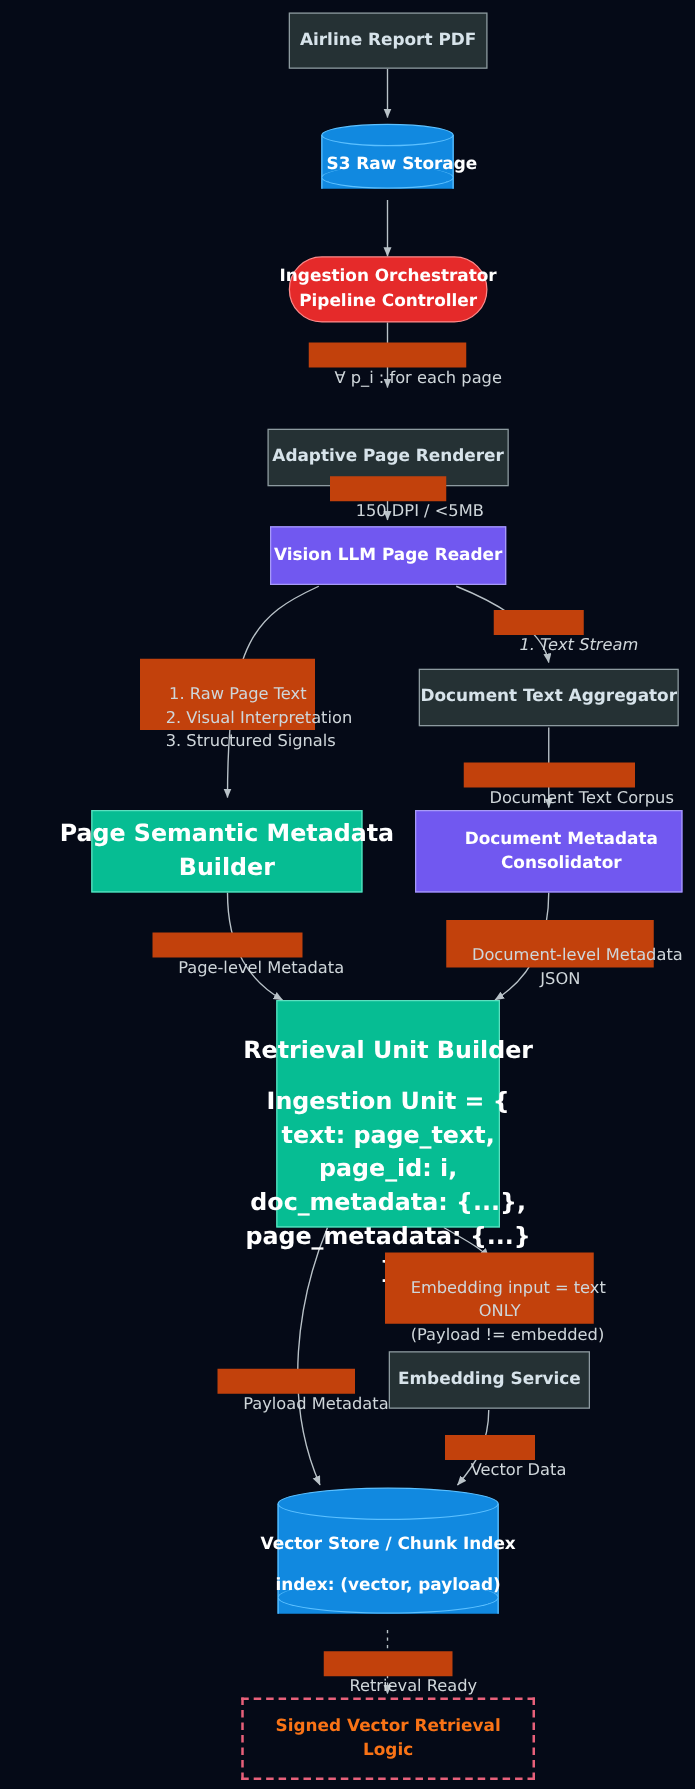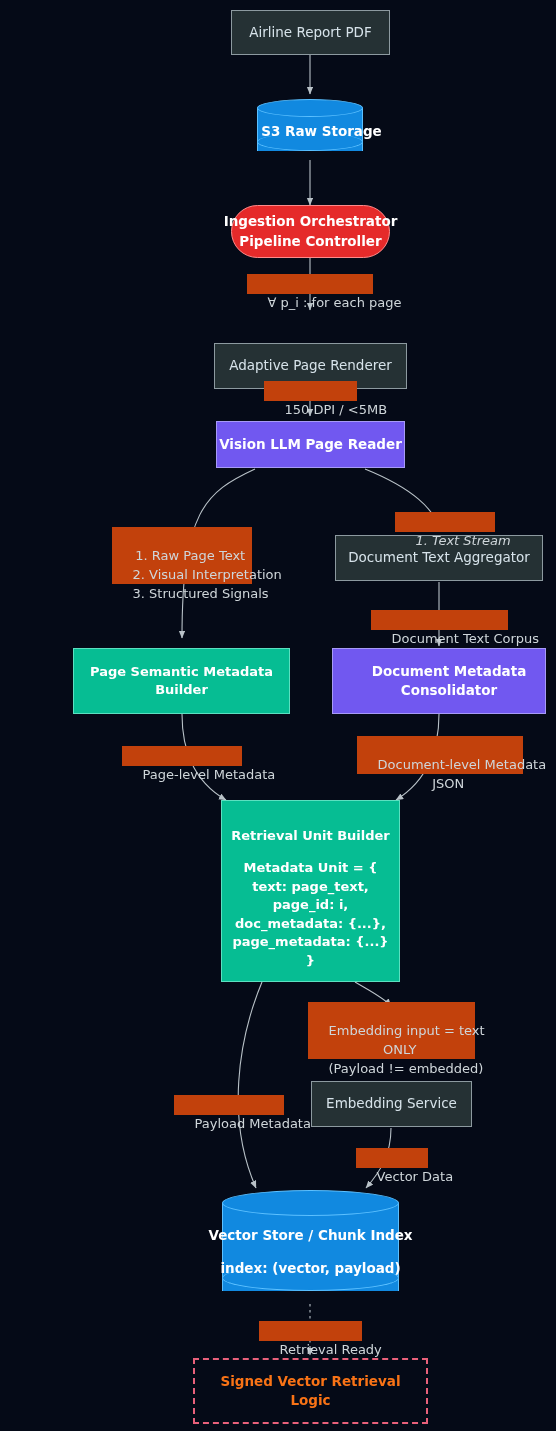--- a/index.html
+++ b/index.html
@@ -24,36 +24,37 @@
   }
   .node {
     position: absolute;
     box-sizing: border-box;
     display: flex;
     flex-direction: column;
     align-items: center;
     justify-content: center;
     text-align: center;
     line-height: 1.42;
+    font-weight: bold;
   }
   .node .line { display: block; white-space: pre; }
 
   
   .n-dark {
     background: #253134;
     border: 1px solid #8d9aa0;
     color: #d7e3ea;
     font-size: 13.5px;
   }
   
   .n-teal {
     background: #06bd93;
     border: 1px solid #5ce0c0;
     color: #ffffff;
-    font-size: 13px;
+    font-size: 19px;
     font-weight: bold;
   }
   
   .n-purple {
     background: #7158f0;
     border: 1px solid #a79af7;
     color: #ffffff;
     font-size: 13.5px;
     font-weight: bold;
   }
@@ -184,21 +185,21 @@
   </div>
 
   <div class="node n-purple" style="left:332px; top:648px; width:214px; height:66px;padding-left:20px;">
     <span class="line">Document Metadata</span>
     <span class="line">Consolidator</span>
   </div>
 
   <div class="node n-teal" style="left:221px; top:800px; width:179px; height:182px; justify-content:flex-start; padding-top:26px;">
     <span class="line">Retrieval Unit Builder</span>
     <span class="line" style="height:14px;"> </span>
-    <span class="line">Metadata Unit = {</span>
+    <span class="line">Ingestion Unit = {</span>
     <span class="line">text: page_text,</span>
     <span class="line">page_id: i,</span>
     <span class="line">doc_metadata: {...},</span>
     <span class="line">page_metadata: {...}</span>
     <span class="line">}</span>
   </div>
 
   <div class="node n-dark" style="left:311px; top:1081px; width:161px; height:46px;">
     <span class="line">Embedding Service</span>
   </div>
@@ -226,21 +227,21 @@
   <div class="edge-label" style="left:264px; top:381px; width:93px; height:20px;">
     <span>150 DPI / &lt;5MB</span>
   </div>
 
   <div class="edge-label" style="left:112px; top:527px; width:140px; height:57px;">
     <span class="line">1. Raw Page Text</span>
     <span class="line">2. Visual Interpretation</span>
     <span class="line">3. Structured Signals</span>
   </div>
 
-  <div class="edge-label" style="left:395px; top:512px; width:100px; height:20px;font-style:italic;">
+  <div class="edge-label" style="left:395px; top:488px; width:72px; height:20px;font-style:italic;">
     <span>1. Text Stream</span>
   </div>
 
   <div class="edge-label" style="left:371px; top:610px; width:137px; height:20px;">
     <span>Document Text Corpus</span>
   </div>
 
   <div class="edge-label" style="left:122px; top:746px; width:120px; height:20px;">
     <span>Page-level Metadata</span>
   </div>

